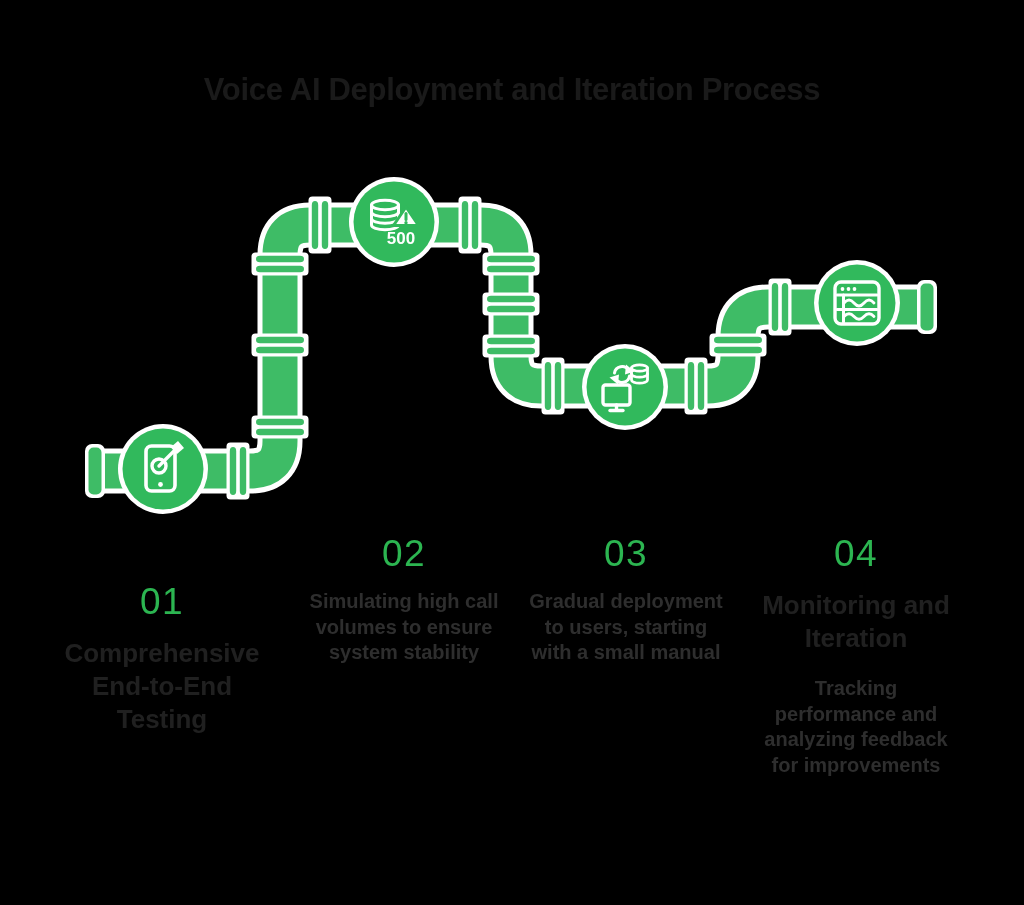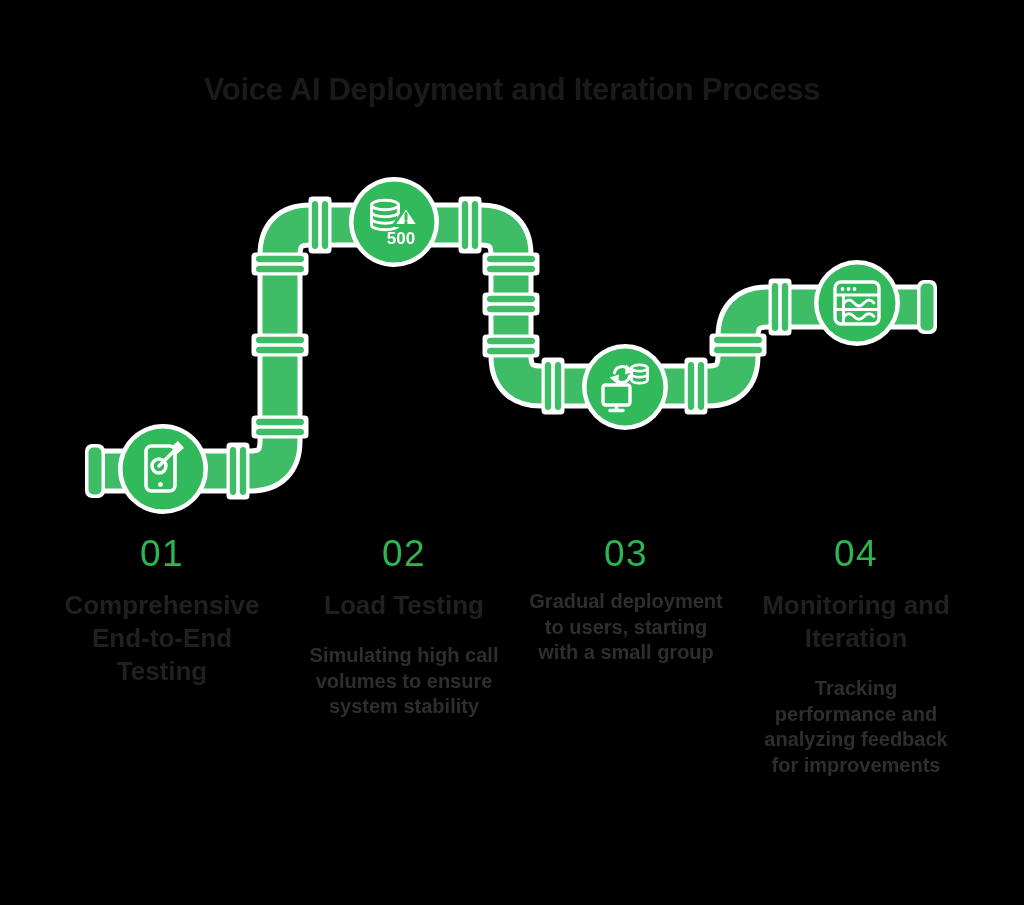--- a/index.html
+++ b/index.html
@@ -27,21 +27,21 @@
   .i-s  { stroke:var(--icon,#fff); fill:none; stroke-linecap:round; stroke-linejoin:round; }
   .i-f  { fill:var(--icon,#fff); }
   .tri  { fill:var(--icon,#fff); stroke:var(--node,#31b95c); stroke-width:3; stroke-linejoin:round; }
   .i-gs { stroke:var(--node,#31b95c); fill:none; stroke-linecap:round; }
   .i-gf { fill:var(--node,#31b95c); }
   .i-t  { fill:var(--icon,#fff); font-family:"Liberation Sans",sans-serif;
           font-size:17px; font-weight:700; text-anchor:middle; }
 
   
   .step-col { position:absolute; top:533px; width:240px; text-align:center; }
-  .col-1 { left:42px; } .col-2 { left:284px; } .col-3 { left:506px; } .col-4 { left:736px;text-align:center; }
+  .col-1 { left:42px;margin-top:48px; } .col-2 { left:284px; } .col-3 { left:506px; } .col-4 { left:736px;text-align:center; }
   .step-number  { font-size:37px; font-weight:500; letter-spacing:1.5px; line-height:42px;
                   color:var(--number,#2cb551); margin-bottom:14px; }
   .step-heading { font-size:26px; font-weight:700; line-height:33px; white-space:pre-line;
                   color:var(--heading-text,#202020); margin-bottom:21px; }
   .step-desc    { font-size:20px; font-weight:600; line-height:25.5px; white-space:pre-line;
                   color:var(--body-text,#2e2e2e); }
 </style>
 </head>
 <body style="background: rgb(0, 0, 0);">
 
@@ -169,30 +169,29 @@
   </svg>
 
   <div class="step-col col-1">
     <div class="step-number">01</div>
     <div class="step-heading">Comprehensive
 End-to-End
 Testing</div>
   </div>
   <div class="step-col col-2">
     <div class="step-number">02</div>
-    <div class="step-heading">Load Testing</div>
     <div class="step-desc">Simulating high call
 volumes to ensure
 system stability</div>
   </div>
   <div class="step-col col-3">
     <div class="step-number">03</div>
     <div class="step-desc">Gradual deployment
 to users, starting
-with a small group</div>
+with a small manual</div>
   </div>
   <div class="step-col col-4">
     <div class="step-number">04</div>
     <div class="step-heading">Monitoring and
 Iteration</div>
     <div class="step-desc">Tracking
 performance and
 analyzing feedback
 for improvements</div>
   </div>

